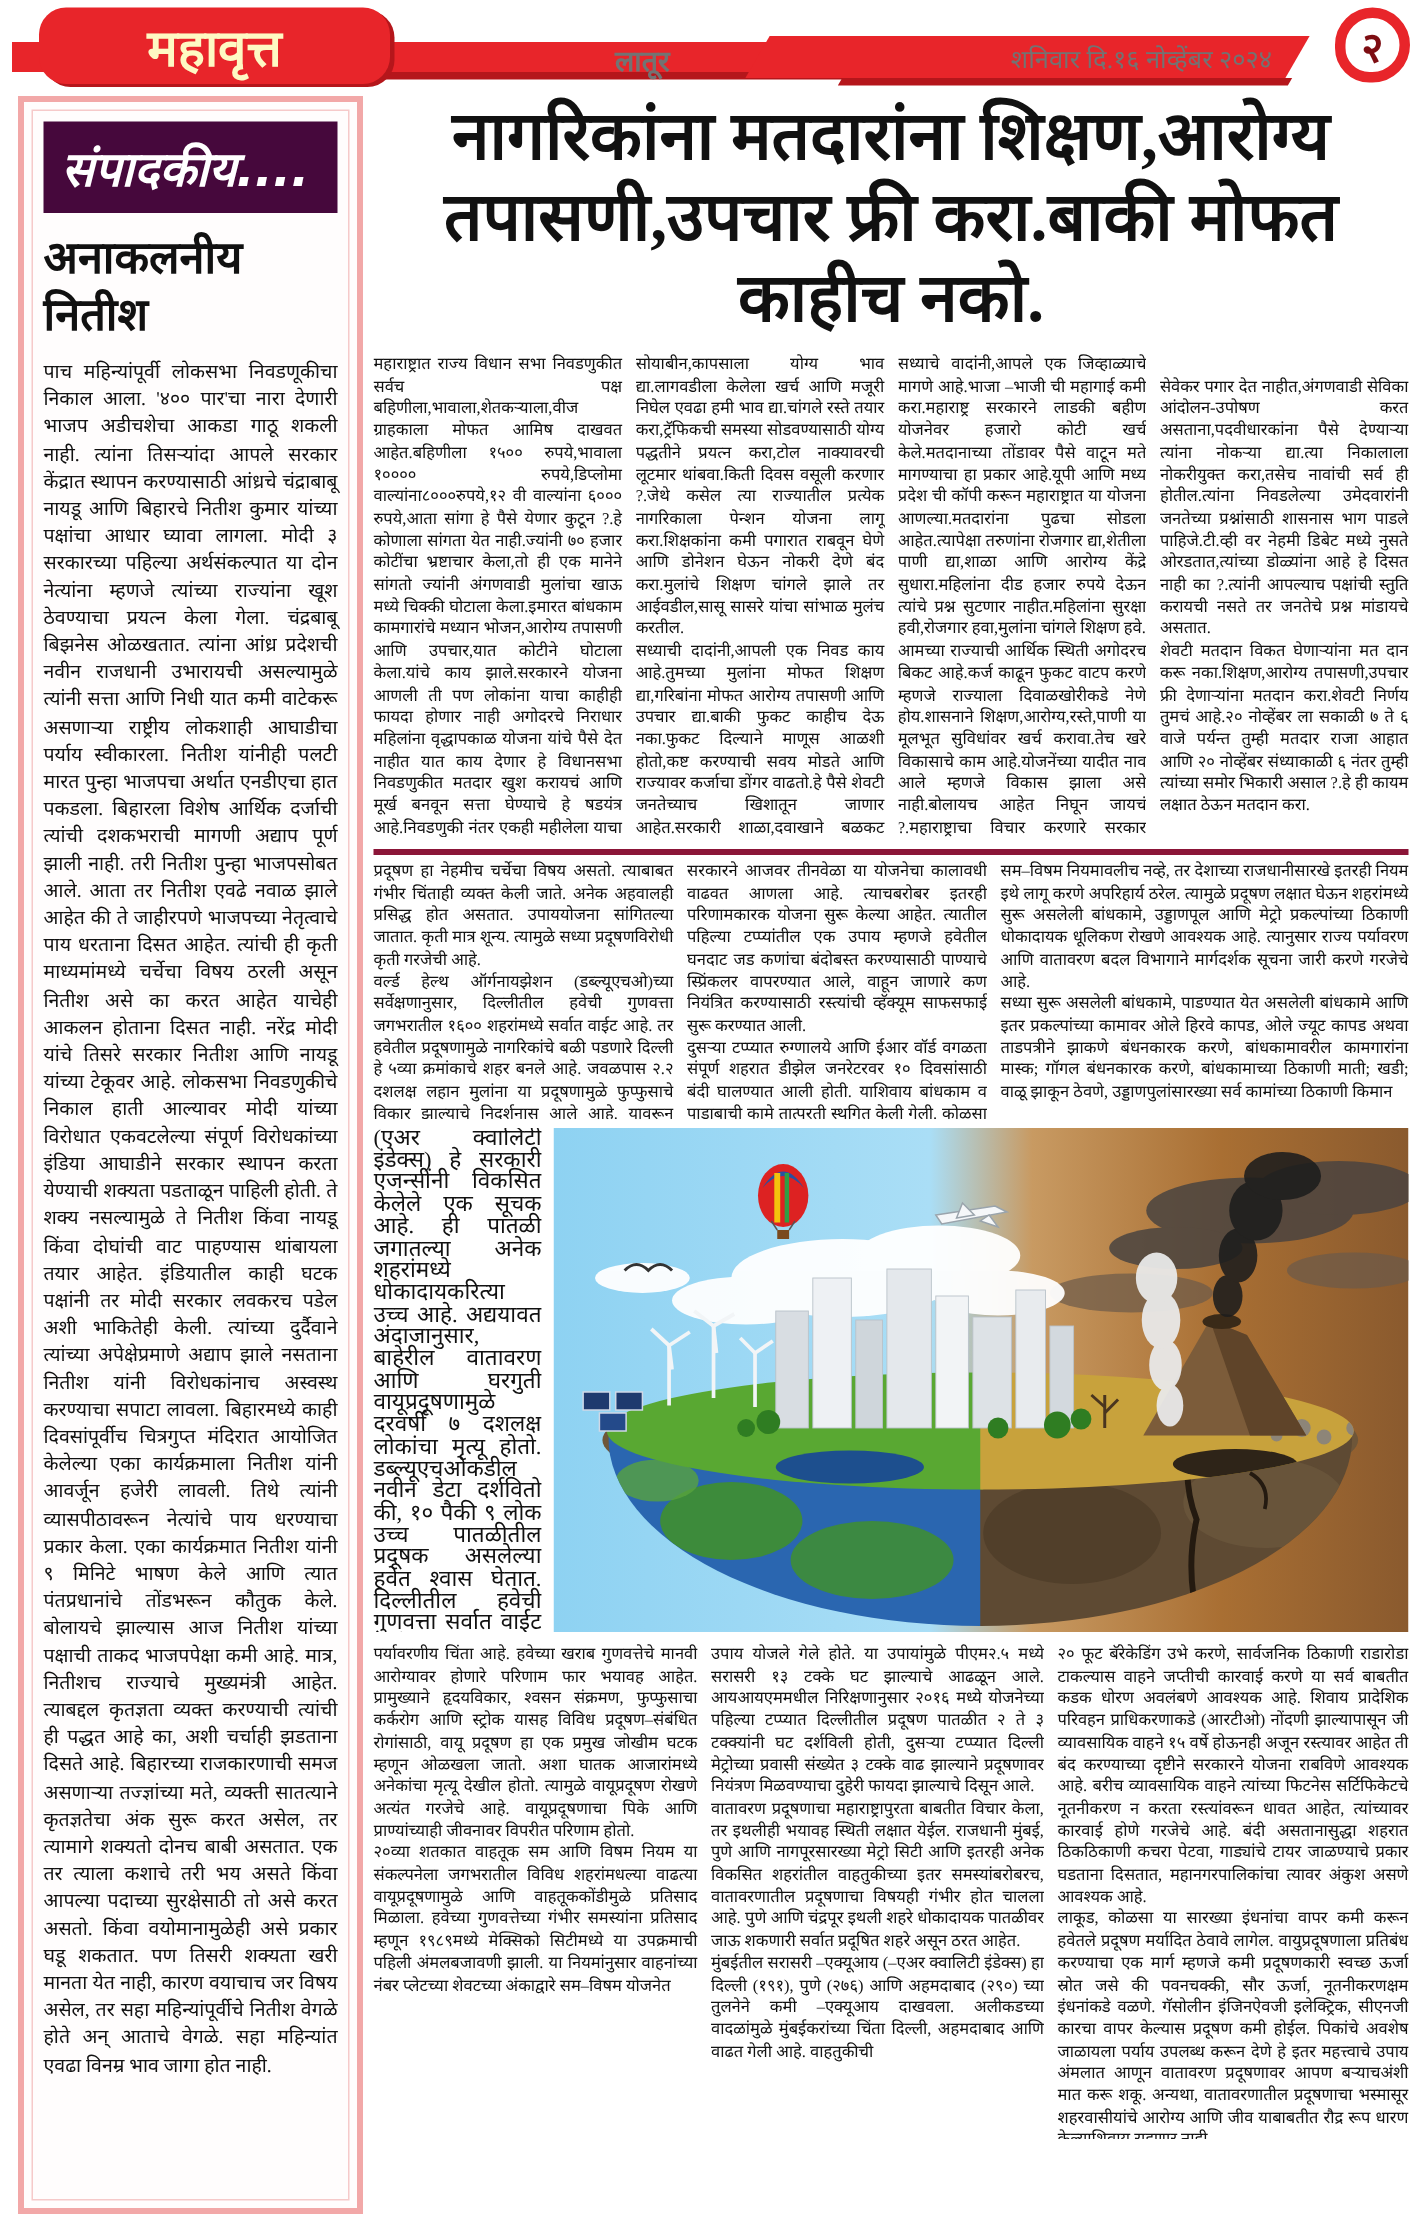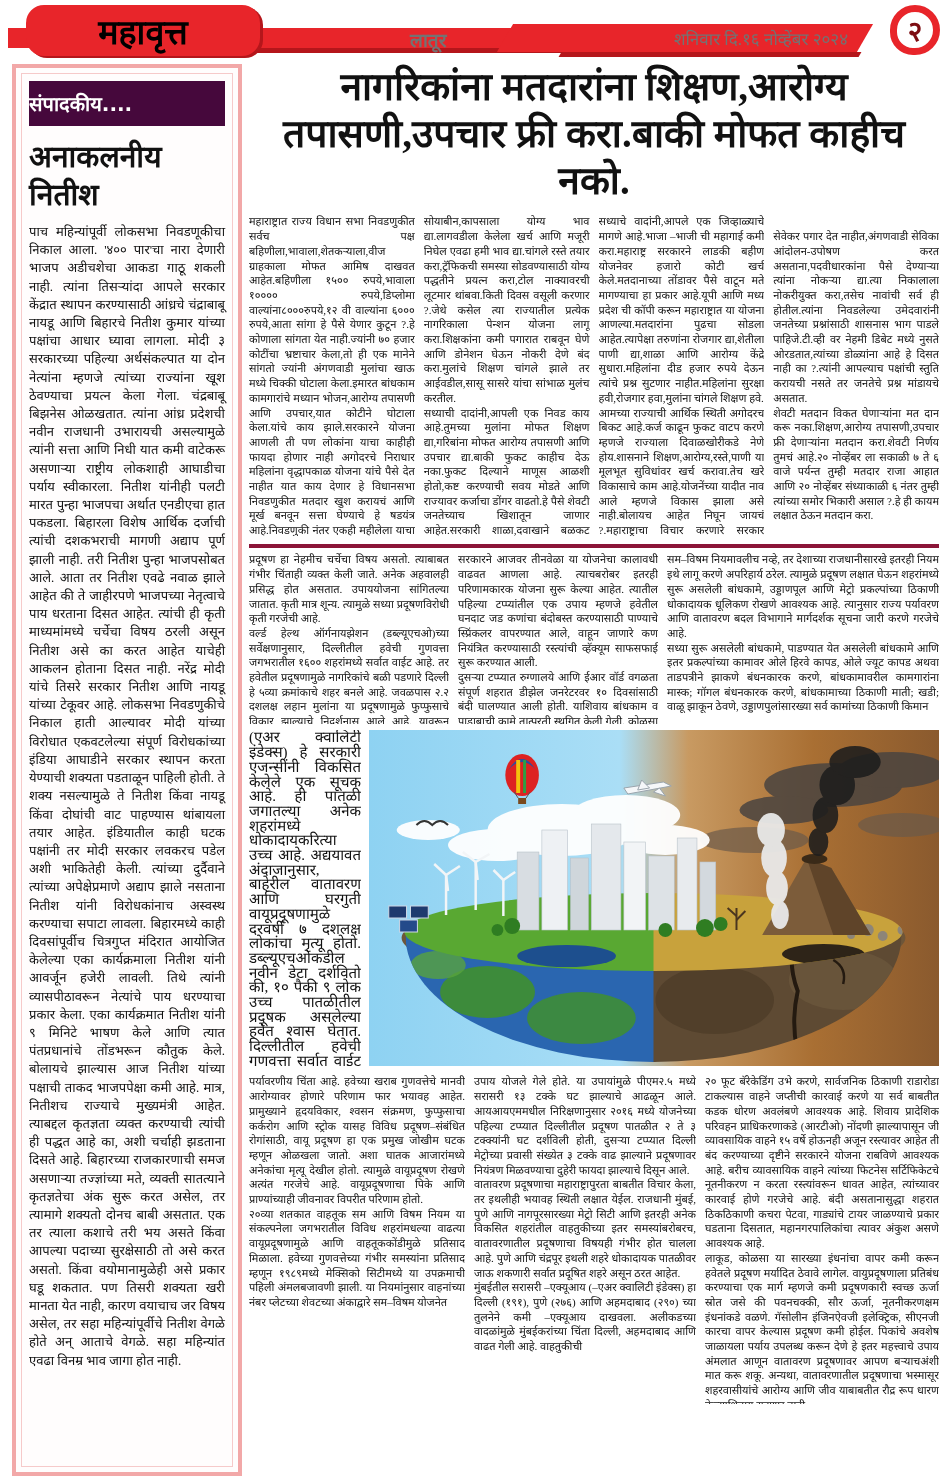--- a/index.html
+++ b/index.html
@@ -17,38 +17,38 @@
   }
   
   .masthead{position:relative;height:60px;background:#fff;}
   .mast-strip{position:absolute;left:8px;top:28px;width:670px;height:20px;background:var(--red);}
   .mast-strip-right{position:absolute;left:505px;top:24px;width:360px;height:28px;background:var(--red);transform:skewX(-30deg);}
   .mast-strip-right-shadow{position:absolute;left:560px;top:52px;width:300px;height:5px;background:var(--red-dark);transform:skewX(-30deg);}
   .mast-strip-left-shadow{position:absolute;left:240px;top:48px;width:330px;height:5px;background:var(--red-dark);transform:skewX(-30deg);}
   .logo-box{position:absolute;left:26px;top:5px;width:234px;height:51px;background:var(--red);
     border-radius:18px;display:flex;align-items:center;justify-content:center;
     box-shadow:3px 2px 0 var(--red-dark);}
-  .logo-text{color:#000000;font-size:34px;font-weight:bold;font-family:"DejaVu Sans","Liberation Sans",sans-serif;}
+  .logo-text{color:#fef9c3;font-size:34px;font-weight:bold;font-family:"DejaVu Sans","Liberation Sans",sans-serif;}
   .edition{position:absolute;left:410px;top:27px;color:#737373;font-weight:bold;font-size:19px;z-index:3;}
   .date-line{position:absolute;left:528px;top:27px;width:320px;text-align:right;color:#737373;font-size:17px;z-index:3;}
   .page-circle{position:absolute;right:5px;top:5px;width:50px;height:50px;border-radius:50% 50% 50% 46%;
     background:#fff;border:7px solid var(--red);color:#7d0d12;font-size:28px;font-weight:bold;
     display:flex;align-items:center;justify-content:center;font-family:"DejaVu Sans",sans-serif;}
   
   .page-body{display:flex;gap:7px;padding:4px 6px 0 12px;}
   
   .editorial{width:230px;flex:none;border:4px solid var(--pink-border);height:1412px;padding:5px;background:#fffdfd;}
   .editorial-inner{border:1px solid #f6caca;height:100%;padding:5px 7px;overflow:hidden;}
-  .kicker-box{background:var(--purple);color:#fff;font-size:20px;font-weight:bold;
-    padding:9px 0;margin:2px 0 12px 0;font-family:"DejaVu Sans",sans-serif;}
+  .kicker-box{background:var(--purple);color:#fff;font-size:32px;font-weight:bold;
+    padding:9px 12px;margin:2px 0 12px 0;font-family:"DejaVu Sans",sans-serif;font-style:italic;}
   .ed-title{font-size:30px;font-weight:bold;text-align:left;line-height:1.25;white-space:pre-line;margin:4px 0 10px;}
   .ed-body{font-size:13px;line-height:18.2px;text-align:justify;white-space:pre-line;}
   
   .main{flex:1;min-width:0;}
-  .letter-head{font-size:39px;font-weight:bold;text-align:center;line-height:1.2;white-space:pre-line;margin:0 0 10px;}
+  .letter-head{font-size:45px;font-weight:bold;text-align:center;line-height:1.2;white-space:pre-line;margin:0 0 10px;}
   .cols{display:flex;gap:9px;}
   .col{font-size:11px;line-height:14.7px;text-align:justify;overflow:hidden;white-space:pre-line;}
   .letter-cols .col{flex:1;height:322px;}
   .byline-block{text-align:center;font-size:12.5px;line-height:21px;margin-top:8px;}
   .maroon-rule{height:4px;background:var(--maroon);border:none;margin:8px 0 4px;}
   .poll-head{font-size:57px;font-weight:900;text-align:center;margin:0 0 12px;
     font-family:"DejaVu Sans","Liberation Sans",sans-serif;letter-spacing:0.5px;}
   .bandA{margin-bottom:6px;}
   .bandA .col{height:172px;}
   .bandA .c1{width:200px;flex:none;}

